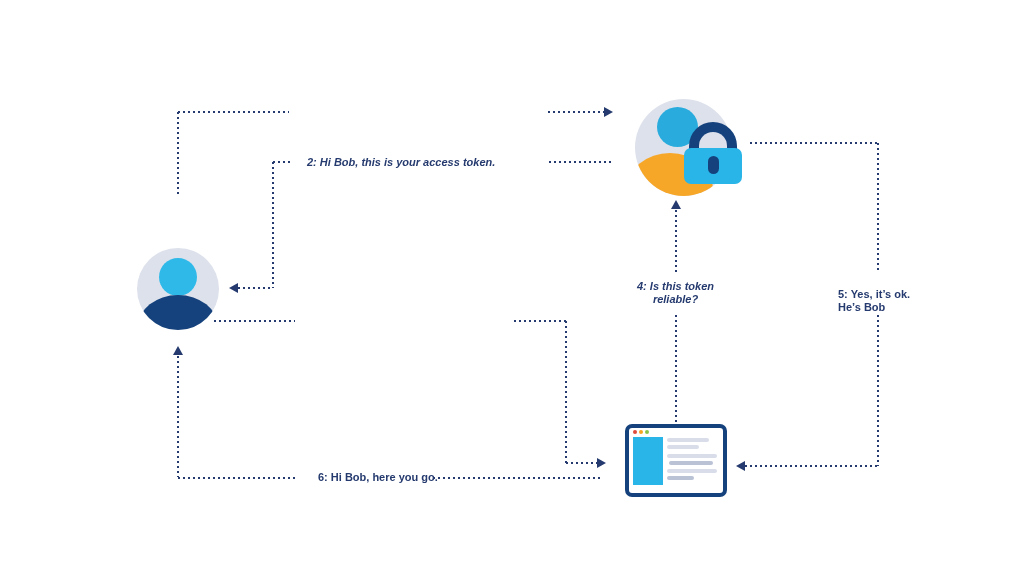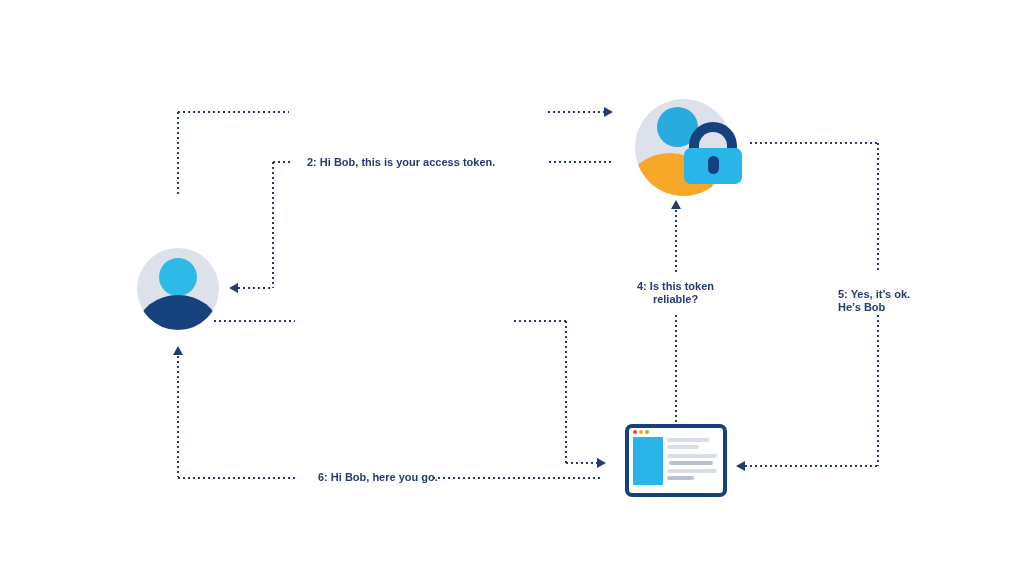--- a/index.html
+++ b/index.html
@@ -76,22 +76,22 @@
   #browser-window .l4{left:40px;top:33px;width:44px;}
   #browser-window .l5{left:38px;top:41px;width:50px;}
   #browser-window .l6{left:38px;top:48px;width:27px;}
 </style>
 </head>
 <body>
 
 <div class="canvas">
 
 
-  <div class="step-text" style="left:307px;top:156px;">2: Hi Bob, this is your access token.</div>
-  <div class="step-text" style="left:627px;top:280px;width:97px;text-align:center;">4: Is this token
+  <div class="step-text" style="left:307px;top:156px;font-style:italic;">2: Hi Bob, this is your access token.</div>
+  <div class="step-text" style="left:627px;top:280px;width:97px;text-align:center;font-style:italic;">4: Is this token
 reliable?</div>
   <div class="step-text" style="left:838px;top:288px;">5: Yes, it’s ok.
 He’s Bob</div>
   <div class="step-text" style="left:318px;top:471px;">6: Hi Bob, here you go.</div>
 
   <div class="avatar" id="user-avatar">
     <div class="head"></div>
     <div class="body"></div>
   </div>
 

